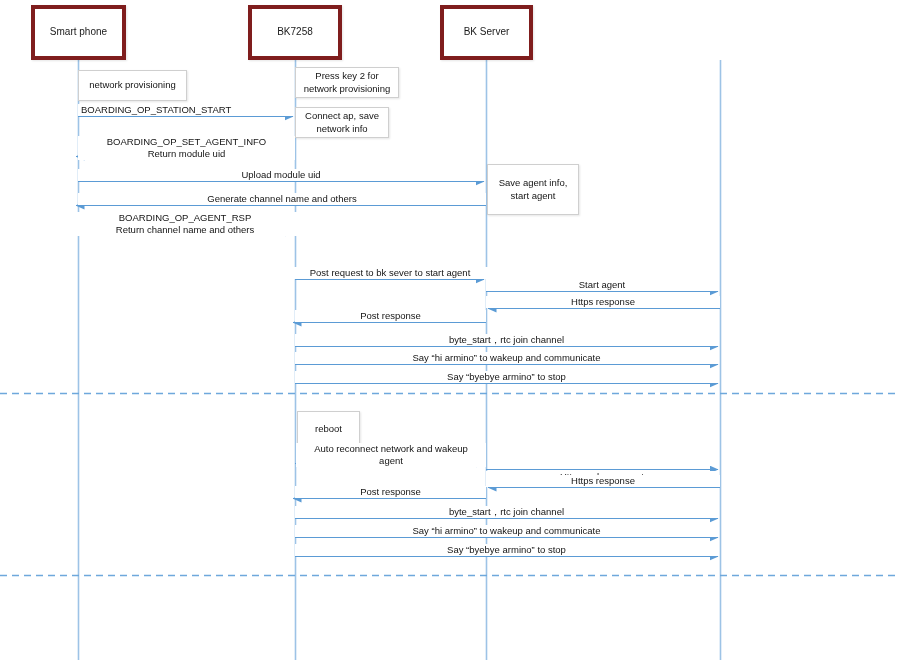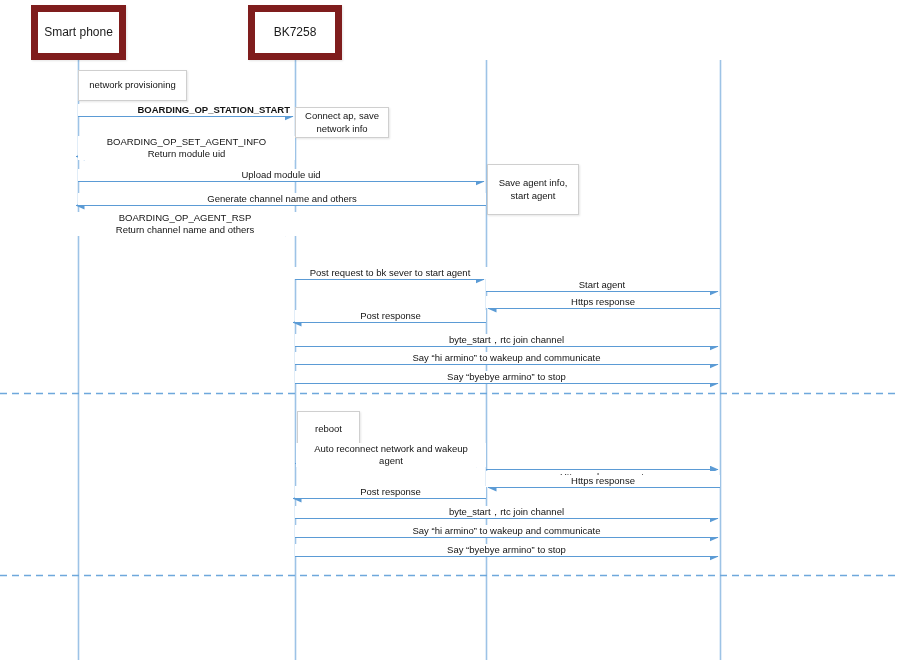--- a/index.html
+++ b/index.html
@@ -4,24 +4,24 @@
 <style>
   html,body{margin:0;padding:0;}
   body{
     width:900px;height:669px;background:#ffffff;
     font-family:"Liberation Sans","DejaVu Sans",sans-serif;
     position:relative;overflow:hidden;
   }
   #diagram{position:absolute;left:0;top:0;width:900px;height:669px;}
   .layer{position:absolute;left:0;top:0;width:900px;height:669px;}
   .actor-box{
-    position:absolute;background:#fff;border:7px solid #7f1d1d;
+    position:absolute;background:#fff;border:4px solid #7f1d1d;
     box-shadow:1px 1px 2px rgba(0,0,0,0.10);
     display:flex;align-items:center;justify-content:center;
-    font-size:12px;color:#1a1a1a;text-align:center;line-height:1.25;
+    font-size:10px;color:#1a1a1a;text-align:center;line-height:1.25;
     box-sizing:border-box;
   }
   .note-box{
     position:absolute;background:#fff;border:1px solid #cfcfcf;
     box-shadow:1px 1px 2px rgba(0,0,0,0.10);
     display:flex;align-items:center;justify-content:center;
     font-size:9.5px;color:#141414;text-align:center;line-height:1.3;
     box-sizing:border-box;padding:2px 4px;
   }
   .msg-label{
@@ -77,33 +77,39 @@
       </g>
   </svg>
 
   <div class="layer" id="html-layer">
       <div class="actor-box" style="left: 31px; top: 5px; width: 95px; height: 55px;">
         <span>Smart phone</span>
       </div>
       <div class="actor-box" style="left: 248px; top: 5px; width: 94px; height: 55px;">
         <span>BK7258</span>
       </div>
+      <div class="actor-box" style="left: 440px; top: 5px; width: 93px; height: 55px;">
+        <span>BK Server</span>
+      </div>
       <div class="note-box" style="left: 78px; top: 70px; width: 109px; height: 31px;">
         <span>network provisioning</span>
+      </div>
+      <div class="note-box" style="left: 295px; top: 67px; width: 104px; height: 31px;">
+        <span>Press key 2 for network provisioning</span>
       </div>
       <div class="note-box" style="left: 295px; top: 107px; width: 94px; height: 31px;">
         <span>Connect ap, save network info</span>
       </div>
       <div class="note-box" style="left: 487px; top: 164px; width: 92px; height: 51px;">
         <span>Save agent info, start agent</span>
       </div>
       <div class="note-box" style="left: 297px; top: 411px; width: 63px; height: 36px;">
         <span>reboot</span>
       </div>
-      <div class="msg-label" style="left: 78px; width: 215px; text-align: right; top: 104px; font-weight: bold;">
+      <div class="msg-label" style="left: 78px; width: 215px; text-align: left; top: 104px;">
         <div>BOARDING_OP_STATION_START</div>
       </div>
       <div class="msg-label" style="left: 78px; width: 406px; text-align: center; top: 169px;">
         <div>Upload module uid</div>
       </div>
       <div class="msg-label two-line" style="left: 78px; width: 217px; text-align: center; top: 136px;">
         <div>BOARDING_OP_SET_AGENT_INFO</div>
         <div>Return module uid</div>
       </div>
       <div class="msg-label" style="left: 78px; width: 408px; text-align: center; top: 193px;">

